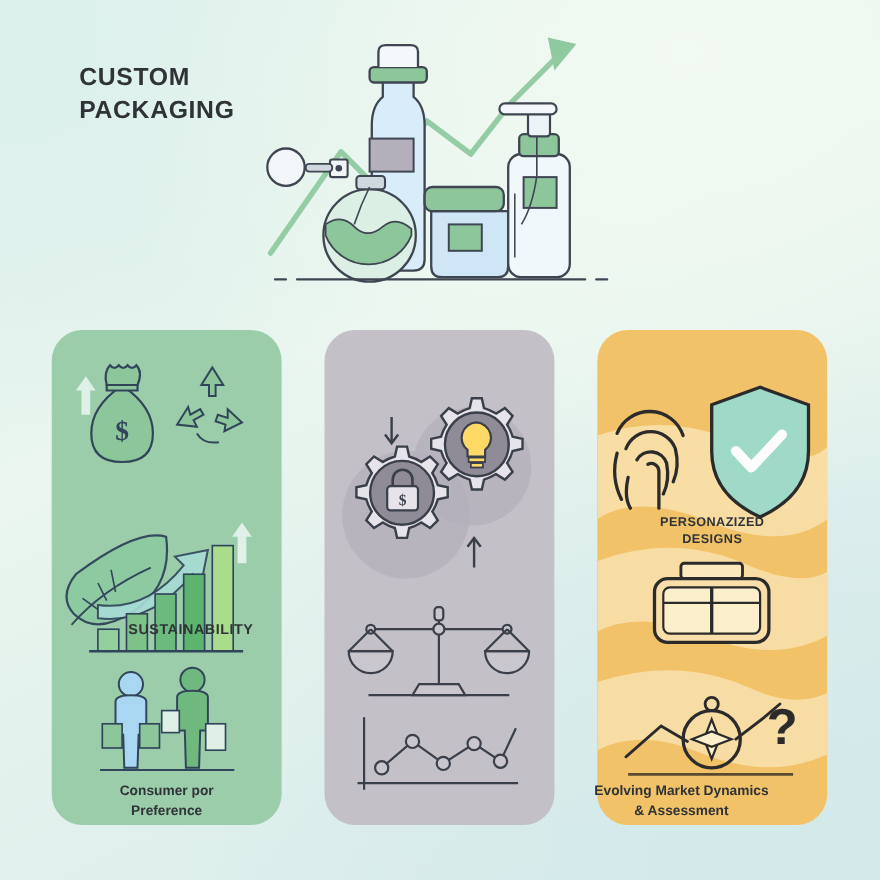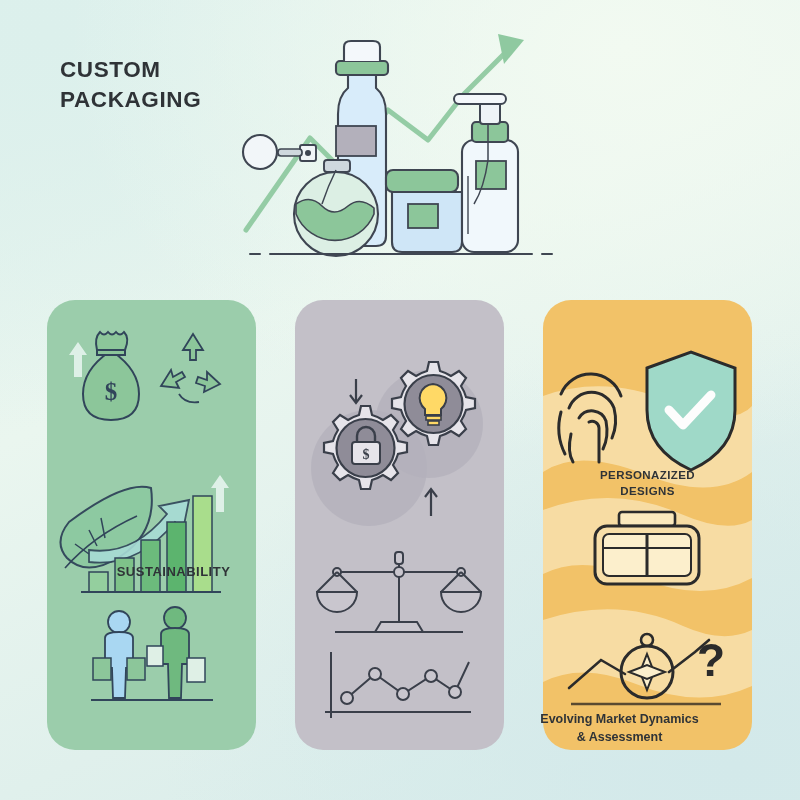--- a/index.html
+++ b/index.html
@@ -21,21 +21,21 @@
       radial-gradient(ellipse 120% 90% at 78% 6%, #f2faf1 0%, rgba(242,250,241,0) 58%),
       radial-gradient(ellipse 95% 80% at 6% 4%, #dcf0ec 0%, rgba(220,240,236,0) 62%),
       radial-gradient(ellipse 110% 85% at 92% 96%, #d3e9ea 0%, rgba(211,233,234,0) 65%),
       linear-gradient(155deg, #ddf0ec 0%, #eaf6ef 38%, #e0f0ec 68%, #d6ebea 100%);
     overflow: hidden;
   }
 
   
   #title {
     position: absolute;
-    left: 60px;
+    left: 72px;
     top: 55px;
     font-size: 22.5px;
     font-weight: bold;
     letter-spacing: 0.6px;
     line-height: 1.32;
     color: #2f3337;
     white-space: pre-line;
   }
 
   
@@ -215,20 +215,22 @@
           <circle cx="128" cy="318" r="11" fill="#6fb97f" stroke="#31455a" stroke-width="1.8"></circle>
           <path d="M114 334 q0 -6 14 -6 q14 0 14 6 l0 30 l-7 0 l-1 34 l-12 0 l-1 -34 l-7 0 Z" fill="#6fb97f" stroke="#31455a" stroke-width="1.8"></path>
           <rect x="100" y="346" width="16" height="20" fill="#dff0e6" stroke="#31455a" stroke-width="1.5"></rect>
           <rect x="140" y="358" width="18" height="24" fill="#dff0e6" stroke="#31455a" stroke-width="1.5"></rect>
         </g>
         <line x1="44" y1="400" x2="166" y2="400" stroke="#31455a" stroke-width="2"></line>
       </g>
     </svg>
   </div>
   <div class="card-label lbl-caps" id="green-sustainability" style="left:47px;">SUSTAINABILITY</div>
+  <div class="card-label lbl-foot" id="green-footer" style="left:47px;">Consumer por
+Preference</div>
 
   <div class="card" id="card-gray">
     <svg class="card-svg" viewBox="0 0 209 450">
       <circle cx="74" cy="168" r="58" fill="#b3b0bb" opacity="0.75"></circle>
       <circle cx="134" cy="124" r="54" fill="#b3b0bb" opacity="0.75"></circle>
 
       <g>
         <path d="M134 62 l9 0 l2 9 a42 42 0 0 1 11 5 l8 -5 l7 7 l-5 8 a42 42 0 0 1 5 11 l9 2 l0 9 l-9 2
                  a42 42 0 0 1 -5 11 l5 8 l-7 7 l-8 -5 a42 42 0 0 1 -11 5 l-2 9 l-9 0 l-2 -9
                  a42 42 0 0 1 -11 -5 l-8 5 l-7 -7 l5 -8 a42 42 0 0 1 -5 -11 l-9 -2 l0 -9 l9 -2

